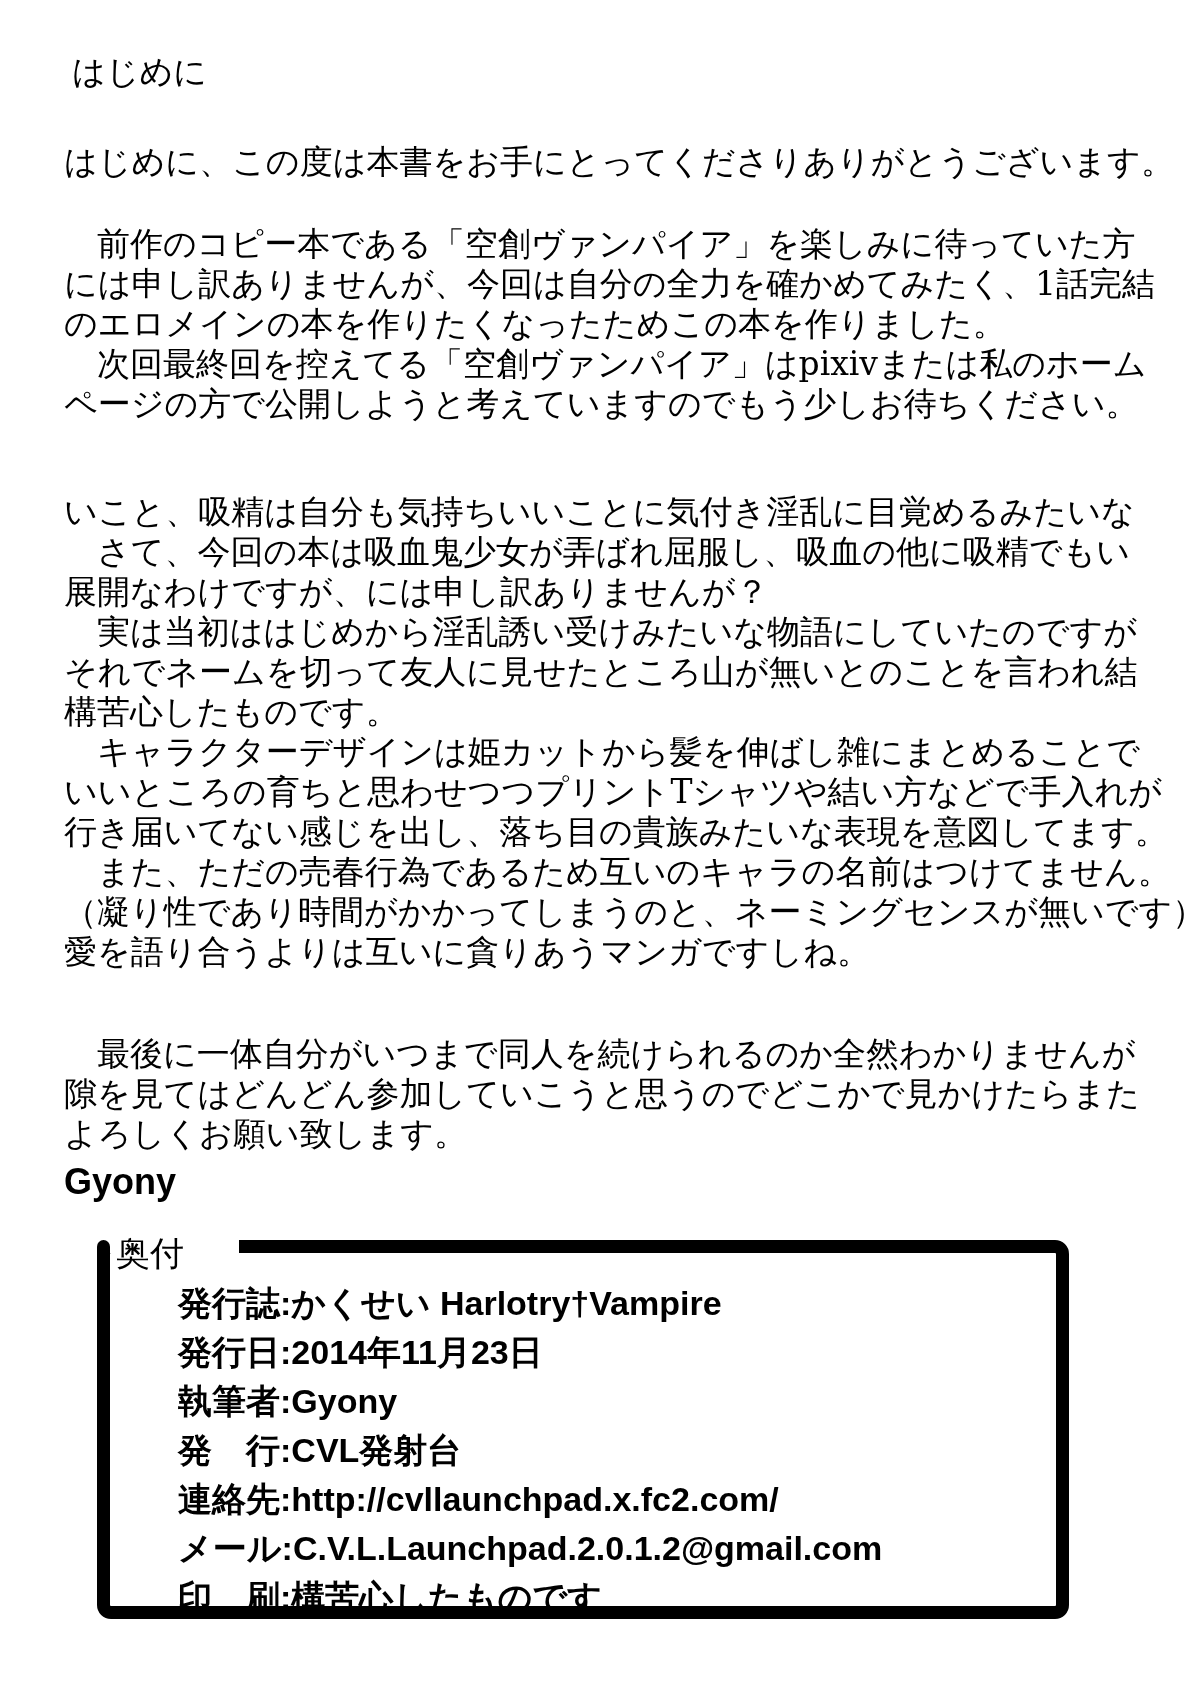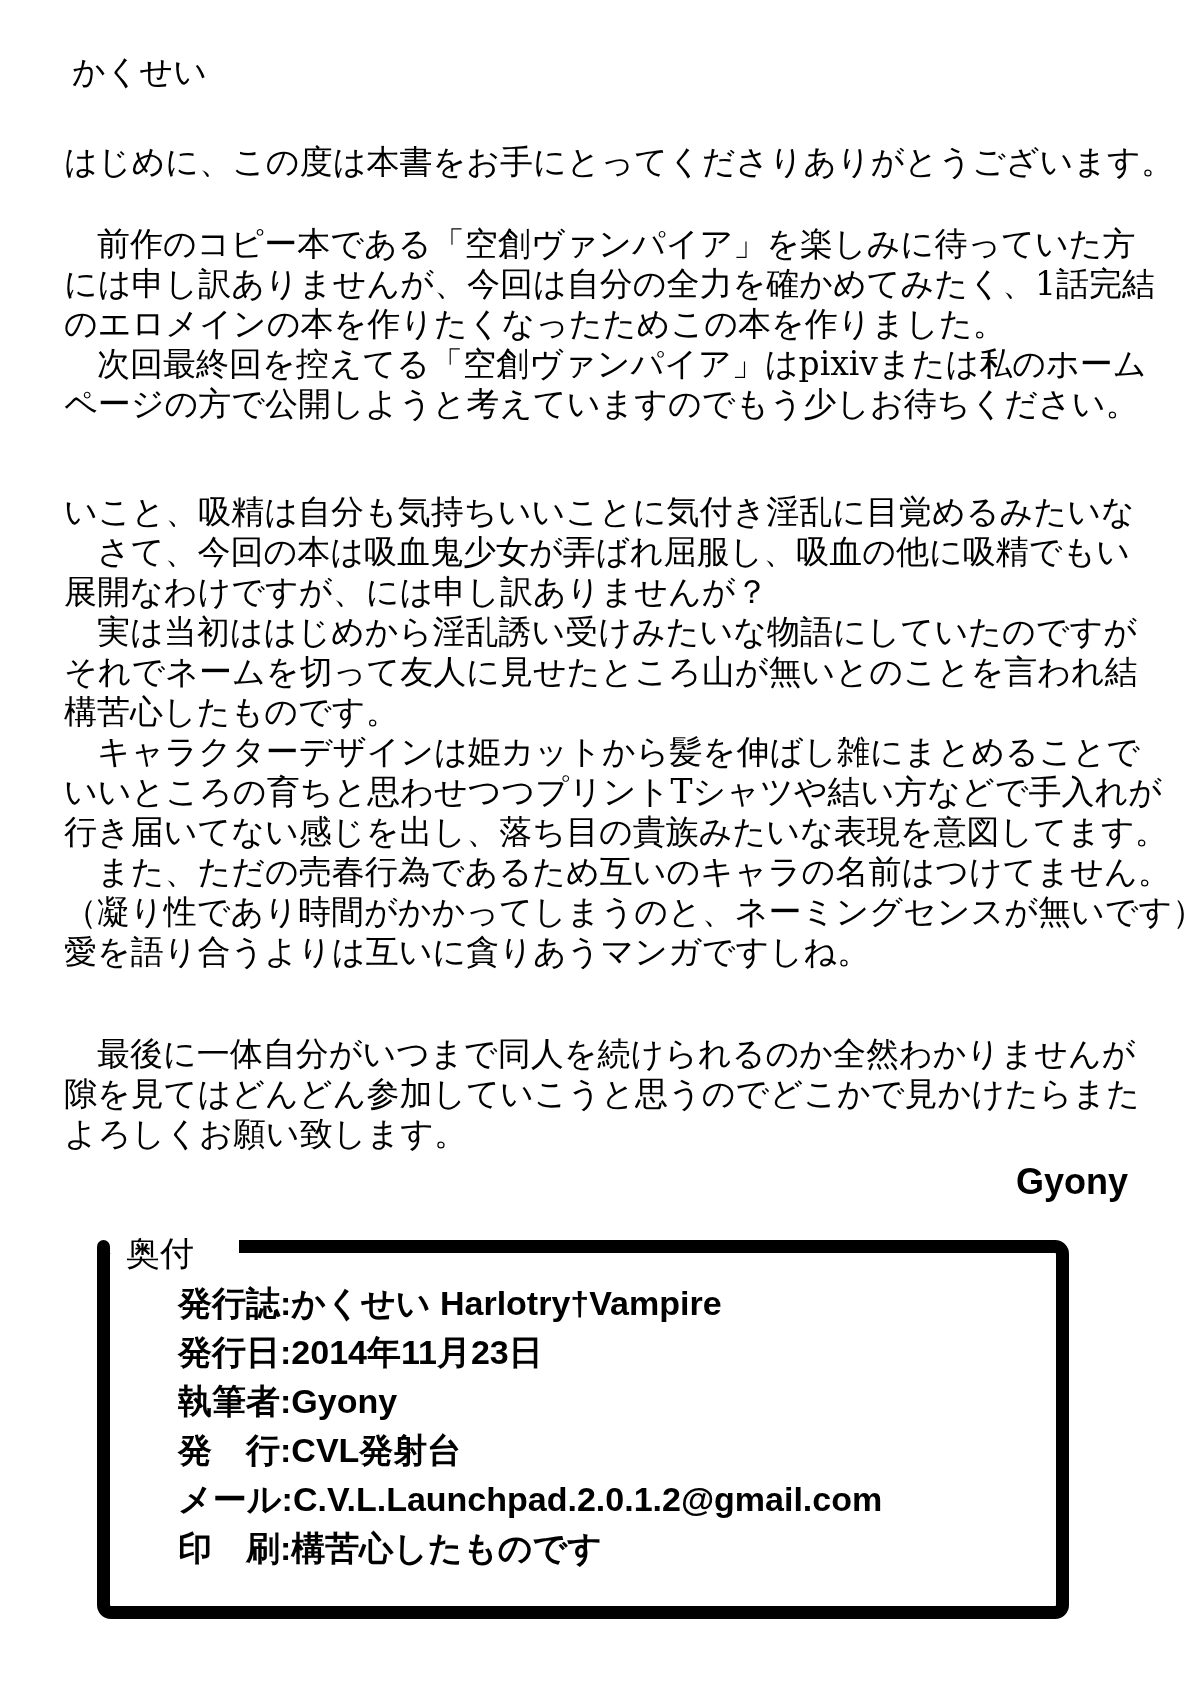--- a/index.html
+++ b/index.html
@@ -21,21 +21,20 @@
     line-height:40px;
     font-weight:500;
   }
   .line { white-space:pre; }
   .page-title { padding-left:8px; margin-bottom:50px; }
   .para-1 { margin-bottom:42px; }
   .para-2 { margin-bottom:68px; }
   .para-3 { margin-bottom:62px; }
   .para-4 { margin-bottom:6px; }
   .signature-row {
-    text-align:right;
     padding-right:12px;
     margin-top:6px;
     font-family:"Liberation Sans","DejaVu Sans",sans-serif;
     font-size:36px;
     font-weight:600;
     line-height:44px;
   }
 
   
   .colophon {
@@ -59,39 +58,39 @@
     background:#000;
     border-radius:7px 7px 0 0;
   }
   .colophon-caph {
     position:absolute; left:129px; top:-13px;
     width:30px; height:13px;
     background:#000;
     border-radius:7px 0 0 7px;
   }
   .colophon-label {
-    position:absolute; left:16px; top:-20px;
+    position:absolute; left:6px; top:-20px;
     font-family:"DejaVu Serif","Liberation Serif",serif;
     font-weight:500;
     font-size:34px;
     line-height:40px;
     white-space:pre;
   }
   .colophon-rows { padding:26px 0 0 56px;margin-left:12px; }
   .colophon-row {
     line-height:49px;
     white-space:pre;
   }
 </style>
 </head>
 <body>
 
 <article class="afterword">
 
-  <div class="page-title line">かくせい</div>
+  <div class="page-title line">はじめに</div>
 
   <section class="para-1">
     <div class="line">はじめに、この度は本書をお手にとってくださりありがとうございます。</div>
   </section>
 
   <section class="para-2">
     <div class="line">　前作のコピー本である「空創ヴァンパイア」を楽しみに待っていた方</div>
     <div class="line">には申し訳ありませんが、今回は自分の全力を確かめてみたく、1話完結</div>
     <div class="line">のエロメインの本を作りたくなったためこの本を作りました。</div>
     <div class="line">　次回最終回を控えてる「空創ヴァンパイア」はpixivまたは私のホーム</div>
@@ -127,16 +126,17 @@
   <div class="colophon-gap"></div>
   <div class="colophon-capv"></div>
   <div class="colophon-caph"></div>
   <div class="colophon-label">奥付</div>
 
   <div class="colophon-rows">
     <div class="colophon-row">発行誌:かくせい Harlotry†Vampire</div>
     <div class="colophon-row">発行日:2014年11月23日</div>
     <div class="colophon-row">執筆者:Gyony</div>
     <div class="colophon-row">発　行:CVL発射台</div>
+    <div class="colophon-row">連絡先:http://cvllaunchpad.x.fc2.com/</div>
     <div class="colophon-row">メール:C.V.L.Launchpad.2.0.1.2@gmail.com</div>
     <div class="colophon-row">印　刷:構苦心したものです</div>
   </div>
 </aside>
 
 </body></html>

